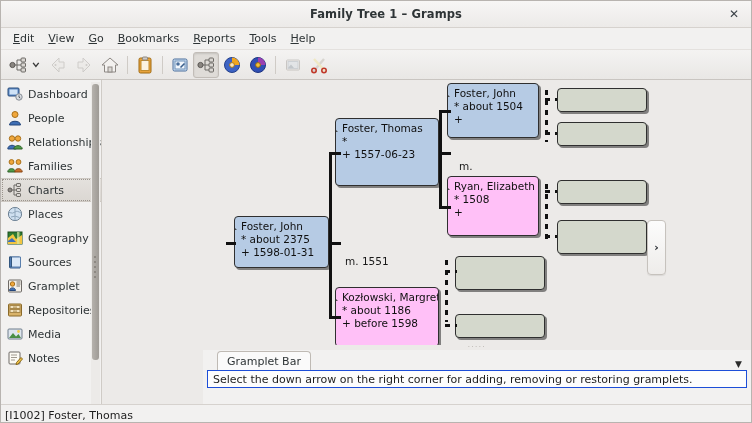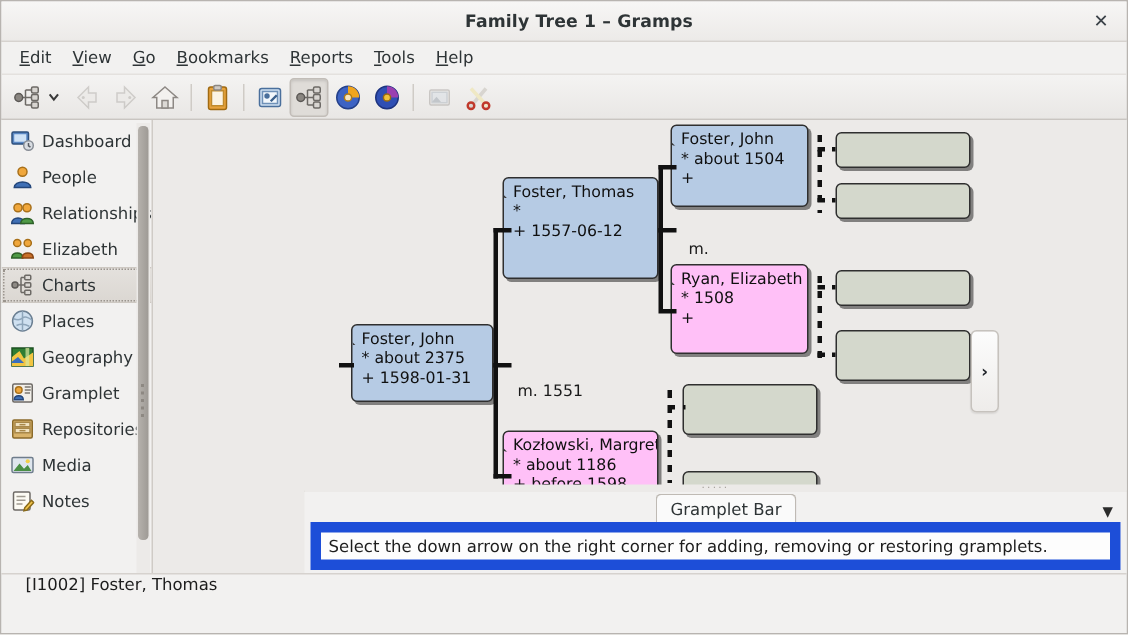--- a/index.html
+++ b/index.html
@@ -188,52 +188,52 @@
     border-top: 1px solid #cfcbc6;
   }
   .gr-handle {
     position: absolute; top: -5px; left: 0; right: 0; height: 5px;
     display: flex; align-items: center; justify-content: center;
     background: #eceae8;
   }
   .gr-dots { letter-spacing: 1.5px; font-size: 7px; color: #a5a09a; line-height: 5px;}
   .gr-tabs {
     height: 20px; display: flex; align-items: flex-end;
-    padding-left: 14px; position: relative; justify-content: center;
+    padding-left: 14px; position: relative;
   }
   .gr-tab {
     height: 19px; padding: 0 9px;
     display: flex; align-items: center;
     font-size: 11px; color: #2e3436;
     background: #fafafa;
     border: 1px solid #bfbab4;
     border-bottom: none;
     border-radius: 4px 4px 0 0;
     cursor: pointer;
   }
   .gr-arrow {
     position: absolute; right: 9px; bottom: 1px;
     font-size: 9px; color: #2b2b2b; cursor: pointer;
   }
   .gr-content {
-    position: absolute; left: 4px; right: 4px; top: 20px; height: 32px;
+    position: absolute; left: 4px; right: 4px; top: 20px; height: 18px;
     background: #fdfdfd;
-    border: 7px solid #1d4ed8;
+    border: 1px solid #1d4ed8;
     display: flex; align-items: center;
     padding-left: 5px;
     font-size: 11px; color: #1d1d1d;
   }
 
   
   .statusbar {
-    height: 40px; flex: none;
+    height: 18px; flex: none;
     background: #f2f1f0;
     border-top: 1px solid #d6d2ce;
-    display: flex; align-items: flex-start;
-    padding-left: 16px;
+    display: flex; align-items: flex-end;
+    padding-left: 4px;
     font-size: 11px; color: #1d1d1d;
   }
 </style>
 </head>
 <body>
 
 <div id="app">
 
   <div class="titlebar">
     <div class="title">Family Tree 1 – Gramps</div>
@@ -382,21 +382,21 @@
           </div>
           <div class="sb-item">
             <span>
               <svg class="sb-ico" viewBox="0 0 16 16">
                 <circle cx="4.5" cy="4" r="2.4" fill="#f0a73c" stroke="#a8701a"></circle>
                 <circle cx="11.5" cy="4" r="2.4" fill="#f0a73c" stroke="#a8701a"></circle>
                 <path d="M0.8 14 C0.8 9.5 8.2 9.5 8.2 14 Z" fill="#4f9a46" stroke="#2e6128"></path>
                 <path d="M7.8 14 C7.8 9.5 15.2 9.5 15.2 14 Z" fill="#c8702a" stroke="#8a4714"></path>
               </svg>
             </span>
-            <span>Elizabeth</span>
+            <span>Families</span>
           </div>
           <div class="sb-item selected">
             <span>
               <svg class="sb-ico" viewBox="0 0 16 16">
                 <circle cx="3" cy="8" r="2" fill="#8e8a85" stroke="#5c5956"></circle>
                 <path d="M5 8 H7 M7 3 V13 M7 3 H9.5 M7 8 H9.5 M7 13 H9.5" stroke="#6d6a66" fill="none"></path>
                 <rect x="9.5" y="1.5" width="4" height="3" rx=".6" fill="#dcd9d5" stroke="#6d6a66"></rect>
                 <rect x="9.5" y="6.5" width="4" height="3" rx=".6" fill="#dcd9d5" stroke="#6d6a66"></rect>
                 <rect x="9.5" y="11.5" width="4" height="3" rx=".6" fill="#dcd9d5" stroke="#6d6a66"></rect>
               </svg>
@@ -417,20 +417,30 @@
           <div class="sb-item">
             <span>
               <svg class="sb-ico" viewBox="0 0 16 16">
                 <rect x="1" y="2" width="14" height="12" fill="#2f7d32" stroke="#1d5020"></rect>
                 <path d="M1 8 L6 4 L9 9 L15 5 V14 H1 Z" fill="#f2c541"></path>
                 <path d="M1 11 L5 8 L9 12 H1 Z" fill="#3a6fbe"></path>
                 <rect x="10" y="2" width="2.5" height="12" fill="#d8e8a0" opacity=".7"></rect>
               </svg>
             </span>
             <span>Geography</span>
+          </div>
+          <div class="sb-item">
+            <span>
+              <svg class="sb-ico" viewBox="0 0 16 16">
+                <path d="M2.5 3 H12 a1 1 0 0 1 1 1 V14 H3.5 a1 1 0 0 1 -1 -1 Z" fill="#7fa8dc" stroke="#3a5f8c"></path>
+                <path d="M4.5 3 H13.5 V13 H4.5 Z" fill="#dbe8f7" stroke="#5a7fad"></path>
+                <path d="M2.5 3 L4.5 3 L4.5 13 L2.5 13 Z" fill="#4f7ab3" stroke="#33577f"></path>
+              </svg>
+            </span>
+            <span>Sources</span>
           </div>
           <div class="sb-item">
             <span>
               <svg class="sb-ico" viewBox="0 0 16 16">
                 <rect x="1.5" y="2" width="13" height="12" rx="1" fill="#f2efe9" stroke="#6e6a66"></rect>
                 <circle cx="5.5" cy="6" r="2.2" fill="#f0a73c" stroke="#a8701a"></circle>
                 <path d="M2.5 12.5 C2.5 9 8.5 9 8.5 12.5 Z" fill="#3f6fb5" stroke="#24467a"></path>
                 <path d="M9.5 4 H13.5 M9.5 6 H13.5 M9.5 8 H13" stroke="#7b7770"></path>
               </svg>
             </span>
@@ -490,21 +500,21 @@
           <div class="pbox male" style="left: 132px; top: 136px; width: 95px; height: 52px;">
             <span class="foldline"></span>
             <div class="ln">Foster, John</div>
             <div class="ln">* about 2375</div>
             <div class="ln">+ 1598-01-31</div>
           </div>
           <div class="pbox male" style="left: 233px; top: 38px; width: 104px; height: 68px;">
             <span class="foldline"></span>
             <div class="ln">Foster, Thomas</div>
             <div class="ln">*</div>
-            <div class="ln">+ 1557-06-12</div>
+            <div class="ln">+ 1557-06-23</div>
           </div>
           <div class="pbox female" style="left: 233px; top: 207px; width: 104px; height: 60px;">
             <span class="foldline"></span>
             <div class="ln">Kozłowski, Margret</div>
             <div class="ln">* about 1186</div>
             <div class="ln">+ before 1598</div>
           </div>
           <div class="pbox male" style="left: 345px; top: 3px; width: 92px; height: 55px;">
             <span class="foldline"></span>
             <div class="ln">Foster, John</div>

